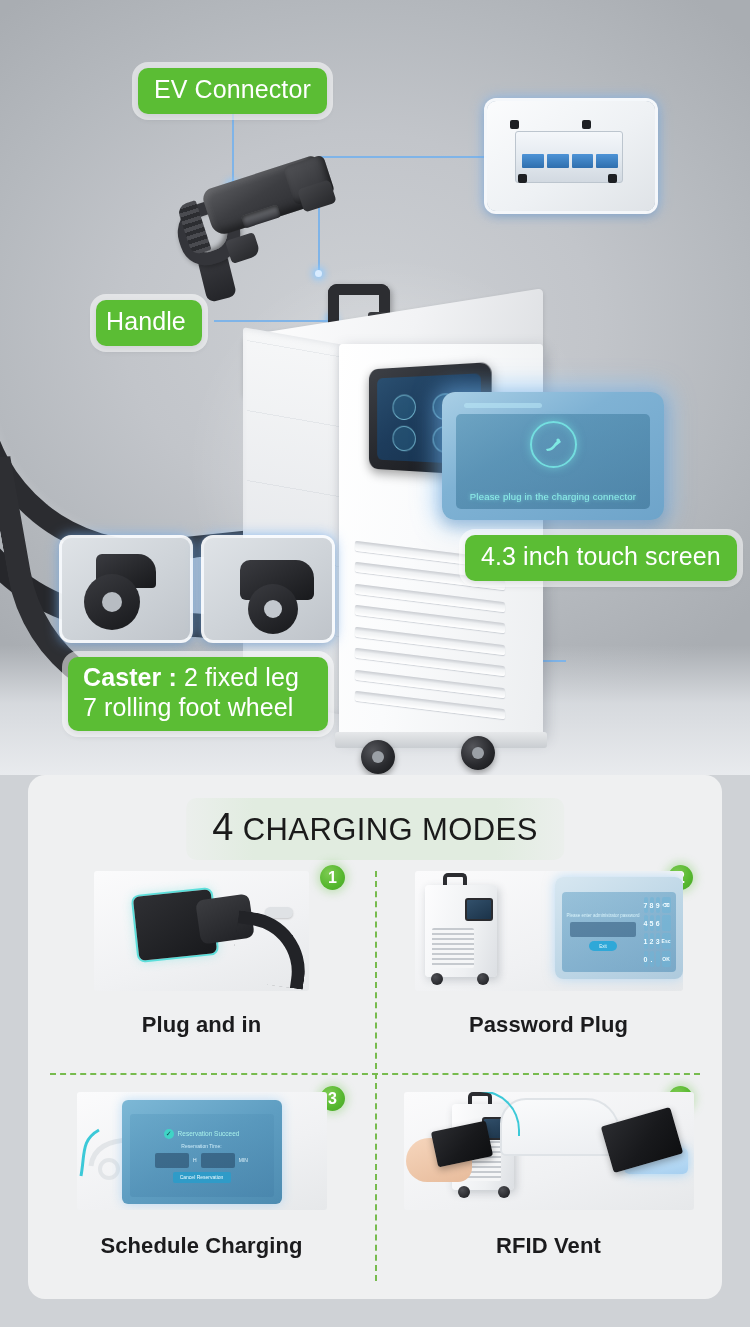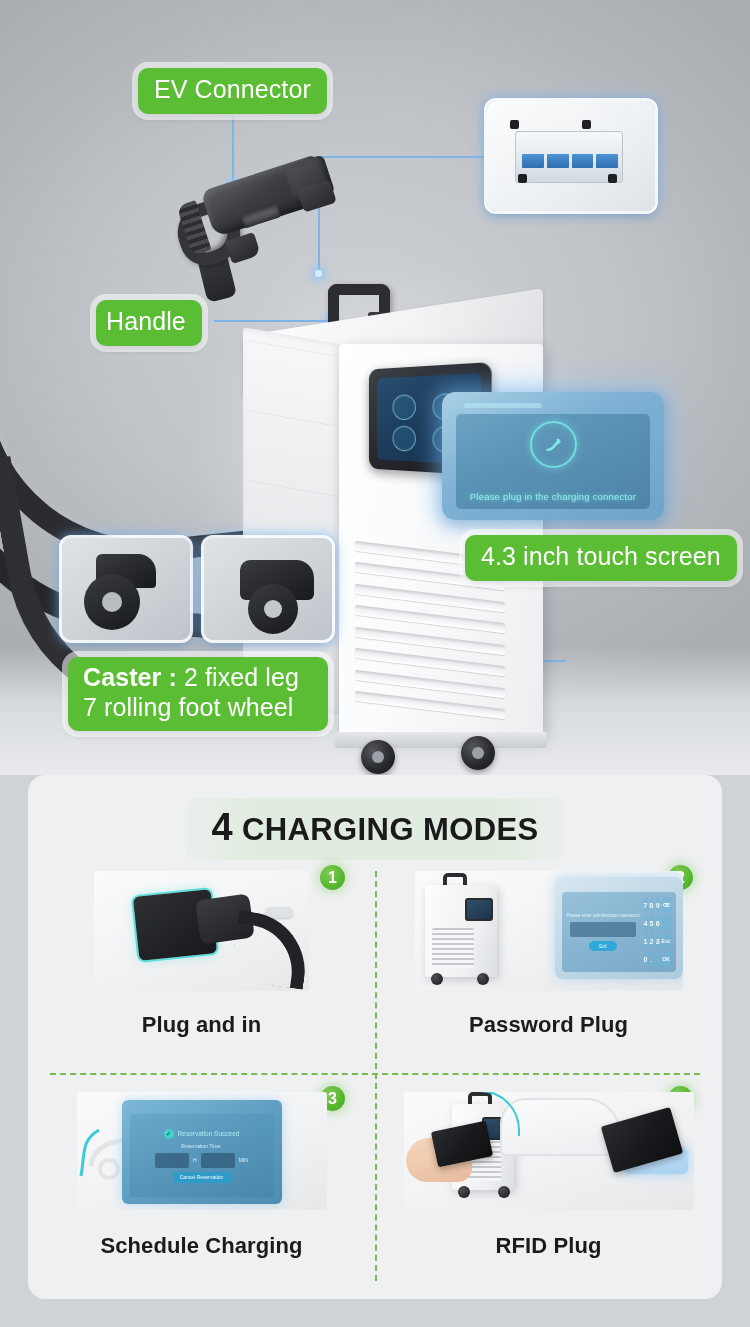--- a/index.html
+++ b/index.html
@@ -274,21 +274,21 @@
   .modes {
     position: absolute; left: 28px; top: 775px; width: 694px; height: 524px;
     background: #eff0f1; border-radius: 17px;
   }
   .modes-title-wrap {
     position: absolute; left: 50%; top: 23px; transform: translateX(-50%);
     background: linear-gradient(90deg, rgba(224,236,222,.25) 0%, #e1ece0 18%, #e1ece0 82%, rgba(224,236,222,.25) 100%);
     border-radius: 10px; padding: 8px 26px 11px;
   }
   .modes-title {
-    font-size: 31px; font-weight: bold; color: #1a1a1a; letter-spacing: .4px;
+    font-size: 31px; font-weight: normal; color: #1a1a1a; letter-spacing: .4px;
     white-space: nowrap;
     text-align: center;
   }
   .modes-title .big { font-size: 38px; }
 
   .grid {
     position: absolute; left: 0; top: 82px; width: 694px; height: 442px;
     display: grid; grid-template-columns: 1fr 1fr; grid-template-rows: 1fr 1fr;
   }
   .cell { position: relative; display: flex; flex-direction: column;
@@ -684,17 +684,17 @@
         <div class="mini-wheel" style="left:94px; top:94px;"></div>
         <div class="hand">
           <div class="hand-thumb"></div>
         </div>
         <div class="rfid-card" style="left:30px; top:34px; transform:rotate(-12deg);"></div>
         <div class="rfid-car"></div>
         <div class="arc"></div>
         <div class="rfid-reader"></div>
         <div class="rfid-card" style="right:16px; top:24px; width:72px; height:48px; transform:rotate(-16deg);"></div>
       </div>
-      <div class="cell-label">RFID Plug</div>
+      <div class="cell-label">RFID Vent</div>
     </div>
 
   </div>
 </div>
 
 </body></html>

